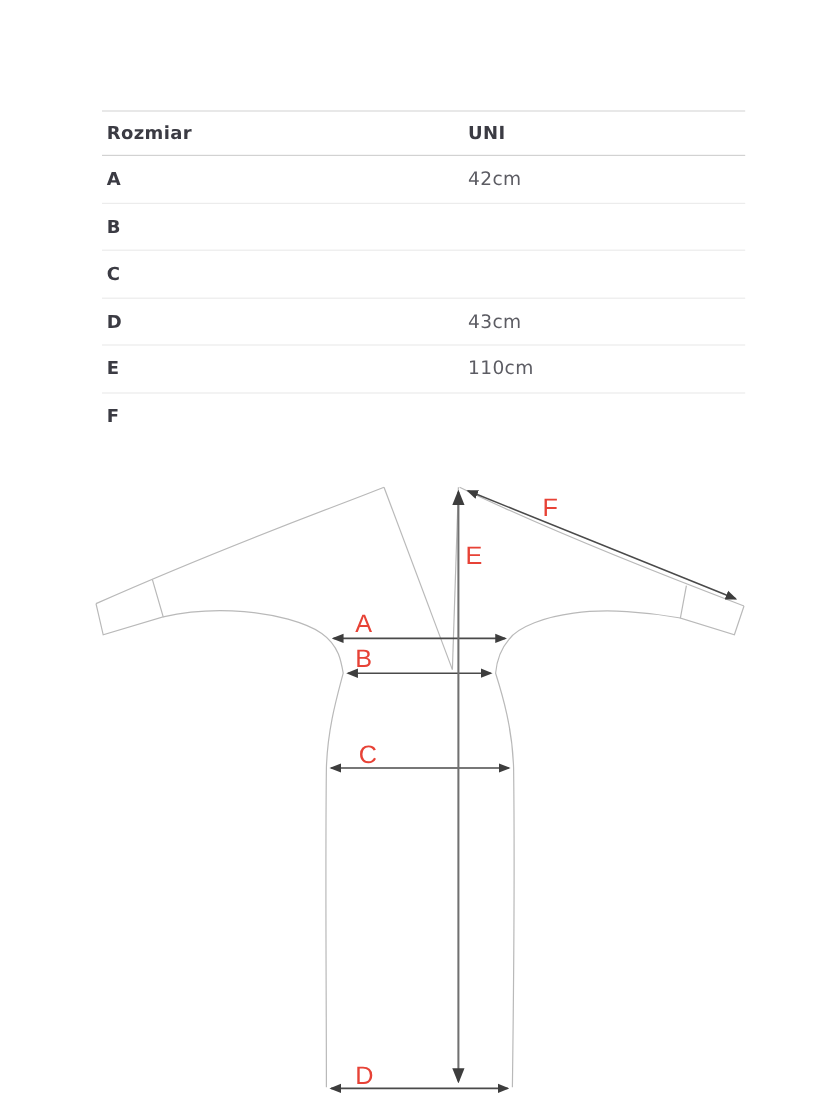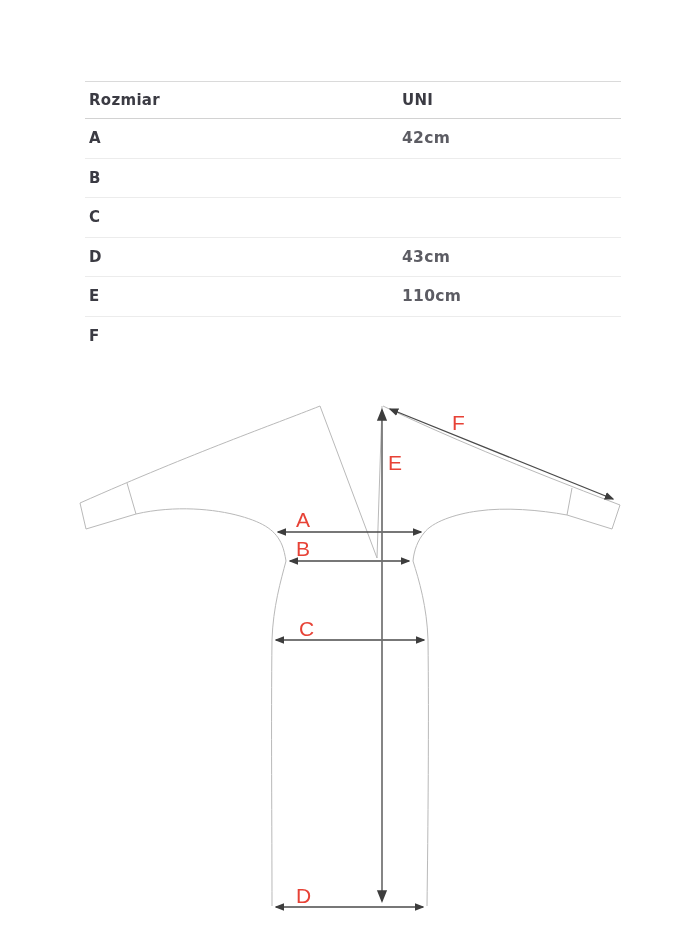--- a/index.html
+++ b/index.html
@@ -15,50 +15,50 @@
     position: relative;
     width: 700px;
     height: 933px;
     background: #ffffff;
   }
 
   
   .size-table {
     position: absolute;
     left: 85px;
-    top: 81px;
+    top: 92px;
     width: 536px;
     border-top: 1px solid #dadada;
   }
   .st-row {
     display: flex;
     align-items: center;
     height: 38.5px;
     border-bottom: 1px solid #ececec;
   }
   .st-row.header {
     height: 36px;
     border-bottom: 1px solid #d2d2d2;
   }
   .st-row.last { border-bottom: none; }
   .st-cell-1 {
     width: 305px;
     padding-left: 4px;
     box-sizing: border-box;
   }
-  .st-cell-2 { flex: 1; margin-left: 12px; }
+  .st-cell-2 { flex: 1; }
   .st-key {
     font-size: 15px;
     font-weight: bold;
     color: #3b3b43;
     letter-spacing: 0.3px;
   }
   .st-val {
     font-size: 15.5px;
-    font-weight: bold;
+    font-weight: normal;
     color: #5c5c63;
     letter-spacing: 0.3px;
   }
 
   
   .diagram-svg {
     position: absolute;
     left: 0;
     top: 0;
     width: 700px;

